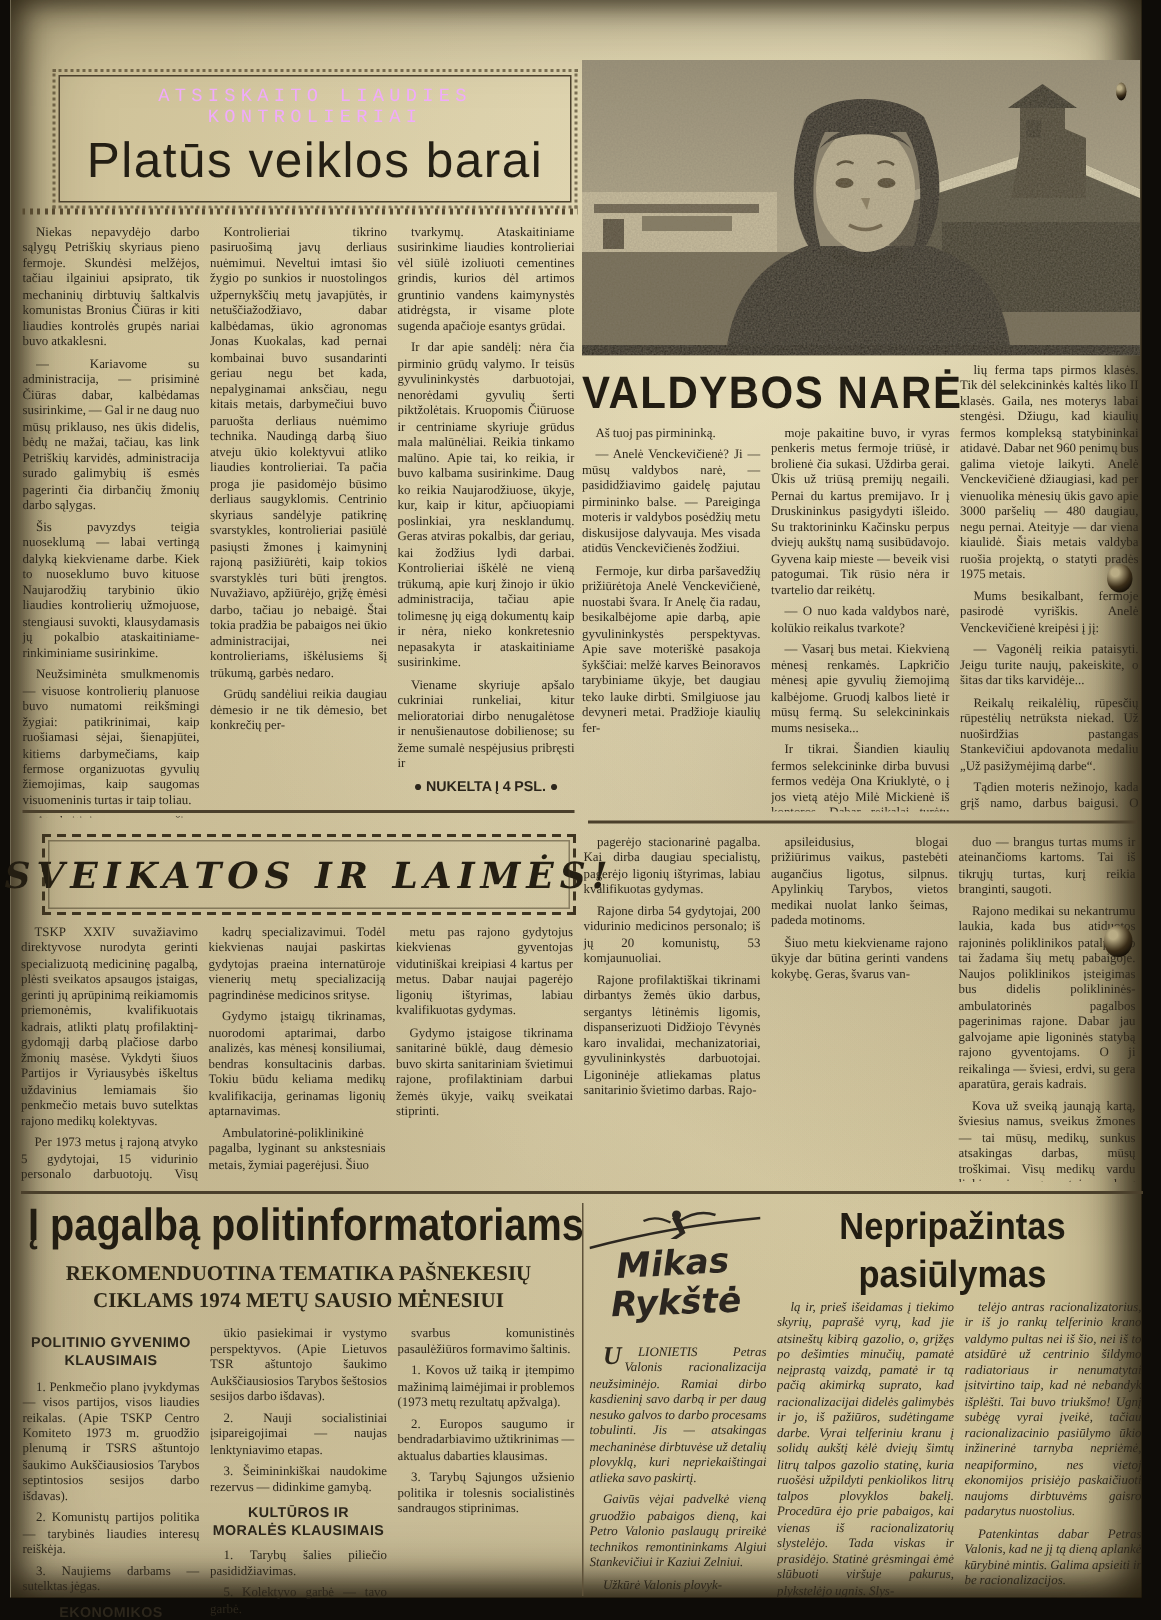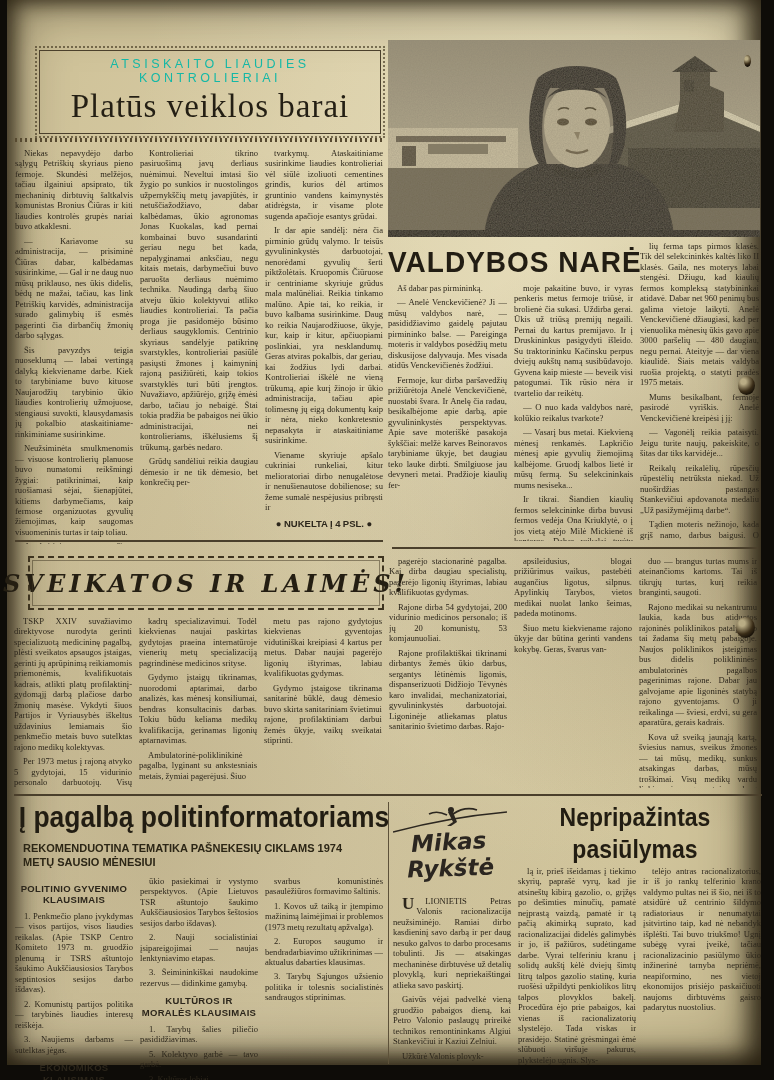--- a/index.html
+++ b/index.html
@@ -29,23 +29,23 @@
   .col p.cont{font-family:"Liberation Sans",sans-serif;font-weight:bold;font-size:9.5px;
               text-align:center;text-indent:0;margin-top:6px;}
   .col p.dc::first-letter{font-size:17px;font-weight:bold;float:left;line-height:.8;
                           padding:1px 2px 0 0;}
 
   
   .a1{position:absolute;left:15px;top:50px;width:370px;}
   .a1-box{margin:0 4px 0 24px;border:1px solid #4b402c;border:1px solid #4b402c;
           outline:2px dotted rgba(70,58,35,.65);outline-offset:2px;
           padding:6px 4px 8px;text-align:center;}
-  .a1-kicker{font-family:Liberation Sans, sans-serif;font-size:12.5px;letter-spacing:3.5px;
-             color:#14b8a6;font-weight:500;}
-  .a1-title{font-family:Liberation Serif, serif;font-size:33px;color:#241f14;margin-top:3px;
+  .a1-kicker{font-family:Liberation Mono, monospace;font-size:12.5px;letter-spacing:3.5px;
+             color:#f0abfc;font-weight:500;}
+  .a1-title{font-family:Liberation Sans, sans-serif;font-size:33px;color:#241f14;margin-top:3px;
             letter-spacing:1px;}
   .a1-wavy{height:4px;margin:4px 0 6px;
     background:repeating-linear-gradient(90deg,#574a30 0 2px,transparent 2px 5px);}
   .a1-cols{display:flex;gap:7px;}
   .a1-cols .col{width:118px;height:396px;}
 
   
   .a2{position:absolute;left:388px;top:40px;width:372px;}
   .a2-photo{width:372px;height:197px;display:block;}
   .a2-body{position:relative;margin-top:4px;}
@@ -66,53 +66,53 @@
             font-size:24px;letter-spacing:4px;color:#241e12;white-space:nowrap;}
   .a3-cols{display:flex;gap:7px;}
   .a3-cols .col{width:118px;height:232px;}
   .a3-cols .col.pad{padding-top:60px;height:172px;}
 
   
   .a4{position:absolute;left:15px;top:800px;width:368px;}
   .a4-title{font-family:"Liberation Sans",sans-serif;font-weight:bold;font-size:27px;
             color:#221d12;text-align:center;transform:scale(.98,1.12);transform-origin:top center;
             white-space:nowrap;}
-  .a4-sub{font-family:Liberation Sans, sans-serif;font-weight:bold;font-size:11px;
-          margin:10px 8px 6px;color:#2c2616;line-height:1.3;}
+  .a4-sub{font-family:Liberation Serif, serif;font-weight:bold;font-size:14px;
+          text-align:center;margin:10px 8px 6px;color:#2c2616;line-height:1.3;}
   .a4-cols{display:flex;gap:7px;}
   .a4-cols .col{width:118px;height:212px;}
 
   
   .a5{position:absolute;left:393px;top:800px;width:368px;}
   .a5-head{position:relative;height:66px;}
   .a5-logo{position:absolute;left:0;top:2px;}
   .a5-title{position:absolute;left:120px;top:2px;width:244px;text-align:center;
             font-family:"Liberation Sans",sans-serif;font-weight:bold;font-size:23px;
             line-height:1.25;color:#221d12;transform:scaleY(1.1);transform-origin:top center;}
   .a5-cols{display:flex;gap:7px;}
-  .a5-cols .col{width:118px;height:208px;}
+  .a5-cols .col{width:118px;height:208px;font-style:italic;}
   .a5-cols .col.pad1{padding-top:30px;height:178px;}
 </style>
 </head>
 <body>
 
 <div class="stage">
   <div class="paper"></div>
 
   <div class="a1">
     <div class="a1-box">
       <div class="a1-kicker">ATSISKAITO LIAUDIES KONTROLIERIAI</div>
       <div class="a1-title">Platūs veiklos barai</div>
     </div>
     <div class="a1-wavy"></div>
     <div class="a1-cols">
       <div class="col">
           <p>Niekas nepavydėjo darbo sąlygų Petriškių skyriaus pieno fermoje. Skundėsi melžėjos, tačiau ilgainiui apsiprato, tik mechaninių dirbtuvių šaltkalvis komunistas Bronius Čiūras ir kiti liaudies kontrolės grupės nariai buvo atkaklesni.</p>
           <p>— Kariavome su administracija, — prisiminė Čiūras dabar, kalbėdamas susirinkime, — Gal ir ne daug nuo mūsų priklauso, nes ūkis didelis, bėdų ne mažai, tačiau, kas link Petriškių karvidės, administracija surado galimybių iš esmės pagerinti čia dirbančių žmonių darbo sąlygas.</p>
-          <p>Šis pavyzdys teigia nuoseklumą — labai vertingą dalyką kiekviename darbe. Kiek to tarybiniame buvo kituose Naujarodžių tarybinio ūkio liaudies kontrolierių užmojuose, stengiausi suvokti, klausydamasis jų pokalbio ataskaitiniame-rinkiminiame susirinkime.</p>
+          <p>Šis pavyzdys teigia nuoseklumą — labai vertingą dalyką kiekviename darbe. Kiek to nuoseklumo buvo kituose Naujarodžių tarybinio ūkio liaudies kontrolierių užmojuose, stengiausi suvokti, klausydamasis jų pokalbio ataskaitiniame-rinkiminiame susirinkime.</p>
           <p>Neužsiminėta smulkmenomis — visuose kontrolierių planuose buvo numatomi reikšmingi žygiai: patikrinimai, kaip ruošiamasi sėjai, šienapjūtei, kitiems darbymečiams, kaip fermose organizuotas gyvulių žiemojimas, kaip saugomas visuomeninis turtas ir taip toliau.</p>
           <p>Ataskaitiniame pranešime liaudies kontrolės grupės pirmininkas Edvardas Lukšas pripažino, kad ne visi planai įgyvendinti, grupės veikloje trūko organizuotumo. Reikia pridurti — ir nuoseklumo bei ryžto.</p>
         </div>
       <div class="col">
           <p>Kontrolieriai tikrino pasiruošimą javų derliaus nuėmimui. Neveltui imtasi šio žygio po sunkios ir nuostolingos užpernykščių metų javapjūtės, ir netuščiažodžiavo, dabar kalbėdamas, ūkio agronomas Jonas Kuokalas, kad pernai kombainai buvo susandarinti geriau negu bet kada, nepalyginamai anksčiau, negu kitais metais, darbymečiui buvo paruošta derliaus nuėmimo technika. Naudingą darbą šiuo atveju ūkio kolektyvui atliko liaudies kontrolieriai. Ta pačia proga jie pasidomėjo būsimo derliaus saugyklomis. Centrinio skyriaus sandėlyje patikrinę svarstykles, kontrolieriai pasiūlė pasiųsti žmones į kaimyninį rajoną pasižiūrėti, kaip tokios svarstyklės turi būti įrengtos. Nuvažiavo, apžiūrėjo, grįžę ėmėsi darbo, tačiau jo nebaigė. Štai tokia pradžia be pabaigos nei ūkio administracijai, nei kontrolieriams, iškėlusiems šį trūkumą, garbės nedaro.</p>
           <p>Grūdų sandėliui reikia daugiau dėmesio ir ne tik dėmesio, bet konkrečių per-</p>
         </div>
       <div class="col">
           <p>tvarkymų. Ataskaitiniame susirinkime liaudies kontrolieriai vėl siūlė izoliuoti cementines grindis, kurios dėl artimos gruntinio vandens kaimynystės atidrėgsta, ir visame plote sugenda apačioje esantys grūdai.</p>
           <p>Ir dar apie sandėlį: nėra čia pirminio grūdų valymo. Ir teisūs gyvulininkystės darbuotojai, nenorėdami gyvulių šerti piktžolėtais. Kruopomis Čiūruose ir centriniame skyriuje grūdus mala malūnėliai. Reikia tinkamo malūno. Apie tai, ko reikia, ir buvo kalbama susirinkime. Daug ko reikia Naujarodžiuose, ūkyje, kur, kaip ir kitur, apčiuopiami poslinkiai, yra nesklandumų. Geras atviras pokalbis, dar geriau, kai žodžius lydi darbai. Kontrolieriai iškėlė ne vieną trūkumą, apie kurį žinojo ir ūkio administracija, tačiau apie tolimesnę jų eigą dokumentų kaip ir nėra, nieko konkretesnio nepasakyta ir ataskaitiniame susirinkime.</p>
@@ -164,21 +164,21 @@
         <path d="M170,70 Q175,66 181,69" stroke="#4f4429" stroke-width="1.6" fill="none"></path>
         <path d="M197,69 Q203,66 208,70" stroke="#4f4429" stroke-width="1.6" fill="none"></path>
         <path d="M168,124 Q189,140 212,124 L214,132 Q189,146 166,132 Z" fill="#272319"></path>
         <rect x="0" y="190" width="372" height="7" fill="#221e15"></rect>
       </g>
     </svg>
     <div class="a2-body">
       <div class="a2-title">VALDYBOS NARĖ</div>
       <div class="a2-cols">
         <div class="col pad">
-            <p>Aš dabar pas pirmininką.</p>
+            <p>Aš tuoj pas pirmininką.</p>
             <p>— Anelė Venckevičienė? Ji — mūsų valdybos narė, — pasididžiavimo gaidelę pajutau pirmininko balse. — Pareiginga moteris ir valdybos posėdžių metu diskusijose dalyvauja. Mes visada atidūs Venckevičienės žodžiui.</p>
             <p>Fermoje, kur dirba paršavedžių prižiūrėtoja Anelė Venckevičienė, nuostabi švara. Ir Anelę čia radau, besikalbėjome apie darbą, apie gyvulininkystės perspektyvas. Apie save moteriškė pasakoja šykščiai: melžė karves Beinoravos tarybiniame ūkyje, bet daugiau teko lauke dirbti. Smilgiuose jau devyneri metai. Pradžioje kiaulių fer-</p>
           </div>
         <div class="col pad">
             <p>moje pakaitine buvo, ir vyras penkeris metus fermoje triūsė, ir brolienė čia sukasi. Uždirba gerai. Ūkis už triūsą premijų negaili. Pernai du kartus premijavo. Ir į Druskininkus pasigydyti išleido. Su traktorininku Kačinsku perpus dviejų aukštų namą susibūdavojo. Gyvena kaip mieste — beveik visi patogumai. Tik rūsio nėra ir tvartelio dar reikėtų.</p>
             <p>— O nuo kada valdybos narė, kolūkio reikalus tvarkote?</p>
             <p>— Vasarį bus metai. Kiekvieną mėnesį renkamės. Lapkričio mėnesį apie gyvulių žiemojimą kalbėjome. Gruodį kalbos lietė ir mūsų fermą. Su selekcininkais mums nesiseka...</p>
             <p>Ir tikrai. Šiandien kiaulių fermos selekcininke dirba buvusi fermos vedėja Ona Kriuklytė, o į jos vietą atėjo Milė Mickienė iš kontoros. Dabar reikalai turėtų pagerėti. Fermos darbuotojai tikėjosi, kad jų kiau-</p>
           </div>
         <div class="col">
@@ -283,20 +283,21 @@
       <div class="col pad1">
           <p class="dc">ULIONIETIS Petras Valonis racionalizacija neužsiminėjo. Ramiai dirbo kasdieninį savo darbą ir per daug nesuko galvos to darbo procesams tobulinti. Jis — atsakingas mechaninėse dirbtuvėse už detalių plovyklą, kuri nepriekaištingai atlieka savo paskirtį.</p>
           <p>Gaivūs vėjai padvelkė vieną gruodžio pabaigos dieną, kai Petro Valonio paslaugų prireikė technikos remontininkams Algiui Stankevičiui ir Kaziui Zelniui.</p>
           <p>Užkūrė Valonis plovyk-</p>
         </div>
       <div class="col">
           <p>lą ir, prieš išeidamas į tiekimo skyrių, paprašė vyrų, kad jie atsineštų kibirą gazolio, o, grįžęs po dešimties minučių, pamatė neįprastą vaizdą, pamatė ir tą pačią akimirką suprato, kad racionalizacijai didelės galimybės ir jo, iš pažiūros, sudėtingame darbe. Vyrai telferiniu kranu į solidų aukštį kėlė dviejų šimtų litrų talpos gazolio statinę, kuria ruošėsi užpildyti penkiolikos litrų talpos plovyklos bakelį. Procedūra ėjo prie pabaigos, kai vienas iš racionalizatorių slystelėjo. Tada viskas ir prasidėjo. Statinė grėsmingai ėmė slūbuoti viršuje pakurus, plykstelėjo ugnis. Slys-</p>
         </div>
       <div class="col">
           <p>telėjo antras racionalizatorius, ir iš jo rankų telferinio krano valdymo pultas nei iš šio, nei iš to atsidūrė už centrinio šildymo radiatoriaus ir nenumatytai įsitvirtino taip, kad nė nebandyk išplėšti. Tai buvo triukšmo! Ugnį subėgę vyrai įveikė, tačiau racionalizacinio pasiūlymo ūkio inžinerinė tarnyba nepriėmė, neapiformino, nes vietoj ekonomijos prisiėjo paskaičiuoti naujoms dirbtuvėms gaisro padarytus nuostolius.</p>
+          <p>Patenkintas dabar Petras Valonis, kad ne jį tą dieną aplankė kūrybinė mintis. Galima apsieiti ir be racionalizacijos.</p>
         </div>
     </div>
   </div>
 
   <div class="hole" style="left:738px;top:376px;width:17px;height:19px;"></div>
   <div class="hole" style="left:736px;top:617px;width:19px;height:21px;"></div>
   <div class="hole" style="left:744px;top:55px;width:7px;height:12px;"></div>
 </div>
 
 </body></html>

